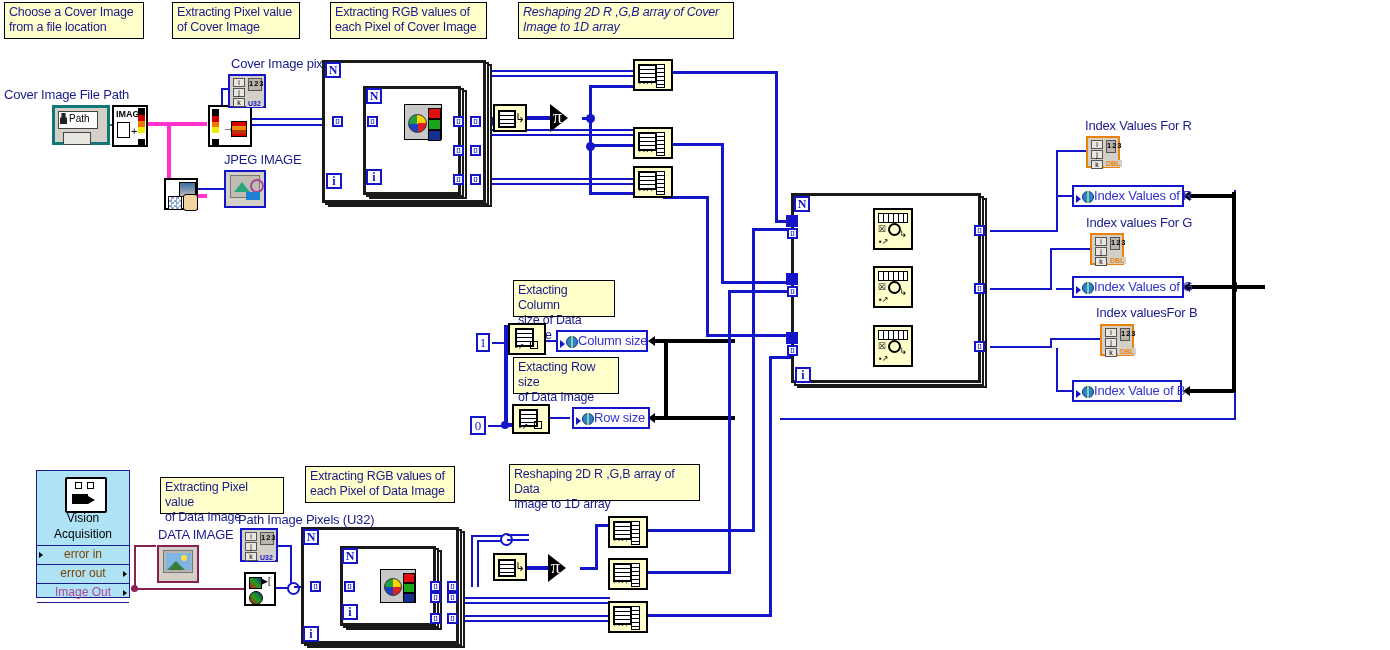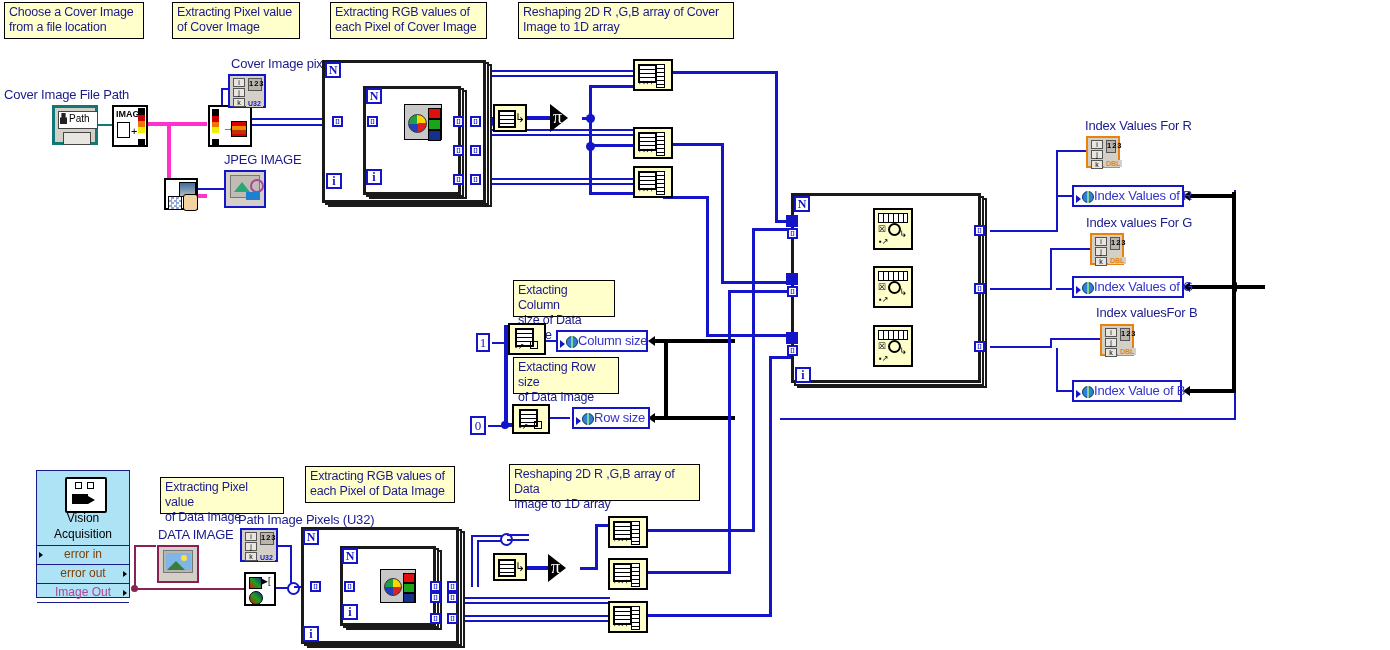--- a/index.html
+++ b/index.html
@@ -450,36 +450,36 @@
   <div class="con" style="left:648px;top:614px;width:124px;height:3px;"></div>
   <div class="con" style="left:769px;top:356px;width:3px;height:260px;"></div>
   <div class="con" style="left:769px;top:356px;width:24px;height:3px;"></div>
 
   <div class="comment" style="left:4px;top:2px;width:140px;height:37px;">Choose a Cover Image
 from a file location</div>
   <div class="comment" style="left:172px;top:2px;width:128px;height:37px;">Extracting Pixel value
 of Cover Image</div>
   <div class="comment" style="left:330px;top:2px;width:157px;height:37px;">Extracting RGB values of
 each Pixel of Cover Image</div>
-  <div class="comment" style="left:518px;top:2px;width:216px;height:37px;">Reshaping 2D R ,G,B array of Cover
+  <div class="comment" style="left:518px;top:2px;width:216px;height:37px;font-style:italic;">Reshaping 2D R ,G,B array of Cover
 Image to 1D array</div>
   <div class="comment" style="left:513px;top:280px;width:102px;height:37px;">Extacting Column
 size of Data Image</div>
   <div class="comment" style="left:513px;top:357px;width:106px;height:37px;">Extacting Row size
 of Data Image</div>
   <div class="comment" style="left:160px;top:477px;width:124px;height:37px;">Extracting Pixel value
 of Data Image</div>
   <div class="comment" style="left:305px;top:466px;width:150px;height:37px;">Extracting RGB values of
 each Pixel of Data Image</div>
   <div class="comment" style="left:509px;top:464px;width:191px;height:37px;">Reshaping 2D R ,G,B array of Data
 Image to 1D array</div>
 
   <div class="lbl navy" style="left:4px;top:88px;">Cover Image File Path</div>
 
-  <div class="node" style="left:52px;top:105px;width:46px;height:40px;border:3px solid #117777;background:#d4d0c8;box-sizing:border-box;">
+  <div class="node" style="left:52px;top:105px;width:58px;height:40px;border:3px solid #117777;background:#d4d0c8;box-sizing:border-box;">
     <div style="position:absolute;left:3px;top:3px;width:38px;height:16px;border:1px solid #444;background:#fff;"></div>
     <div style="position:absolute;left:14px;top:3px;font-size:10px;color:#000;line-height:15px;">Path</div>
     <div style="position:absolute;left:5px;top:5px;width:7px;height:11px;background:#222;clip-path:polygon(20% 0,80% 0,80% 40%,100% 40%,100% 100%,0 100%,0 40%,20% 40%);"></div>
     <div style="position:absolute;left:8px;top:24px;width:26px;height:11px;border:1px solid #444;background:#e8e6e0;"></div>
   </div>
 
   <div class="vi white" style="left:112px;top:105px;width:36px;height:42px;">
     <div style="position:absolute;left:2px;top:2px;font-size:9px;font-weight:bold;color:#000;">IMAGE</div>
     <div style="position:absolute;left:3px;top:15px;width:11px;height:14px;border:1px solid #000;background:#fff;"></div>
     <div style="position:absolute;left:17px;top:20px;font-size:11px;color:#000;line-height:8px;">+</div>

